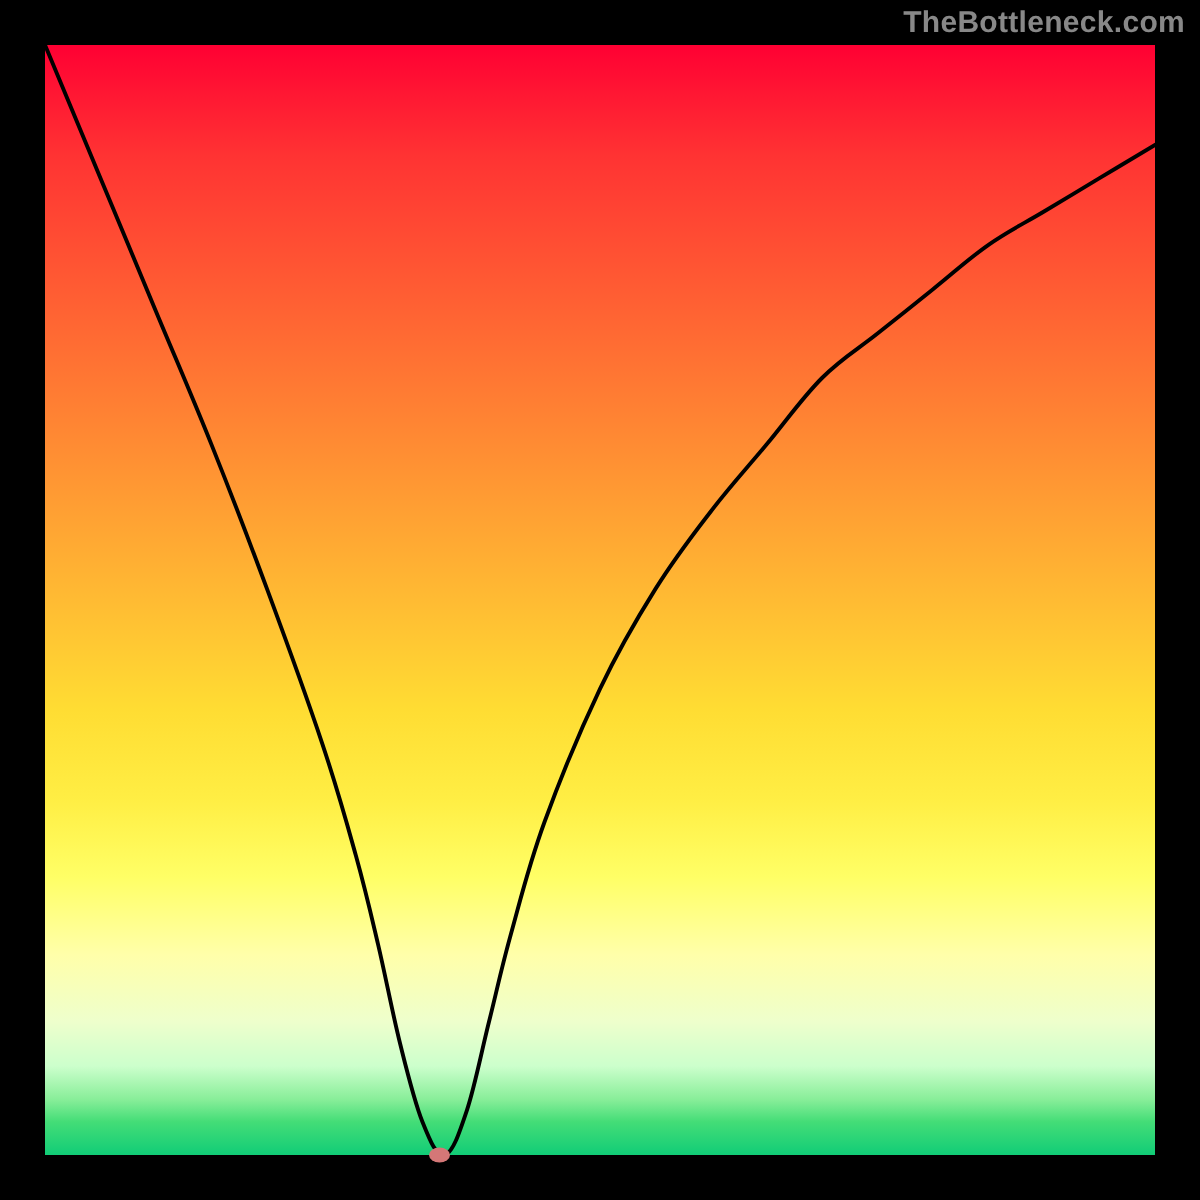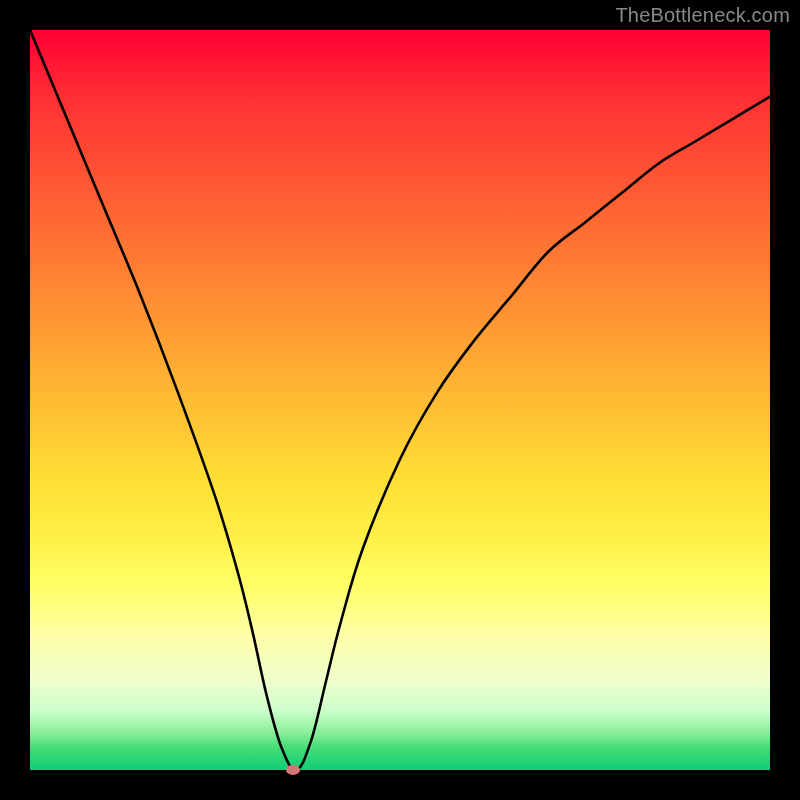--- a/index.html
+++ b/index.html
@@ -41,21 +41,21 @@
       #44dd77 97%,
       #11cc77 100%
     );
   }
   .watermark {
     position: absolute;
     top: 4px;
     right: 10px;
     color: #888;
     font-size: 20px;
-    font-weight: 400;
+    font-weight: 700;
     letter-spacing: 0.2px;
     user-select: none;
   }
   svg.curve {
     position: absolute;
     left: 0;
     top: 0;
     width: 740px;
     height: 740px;
   }

